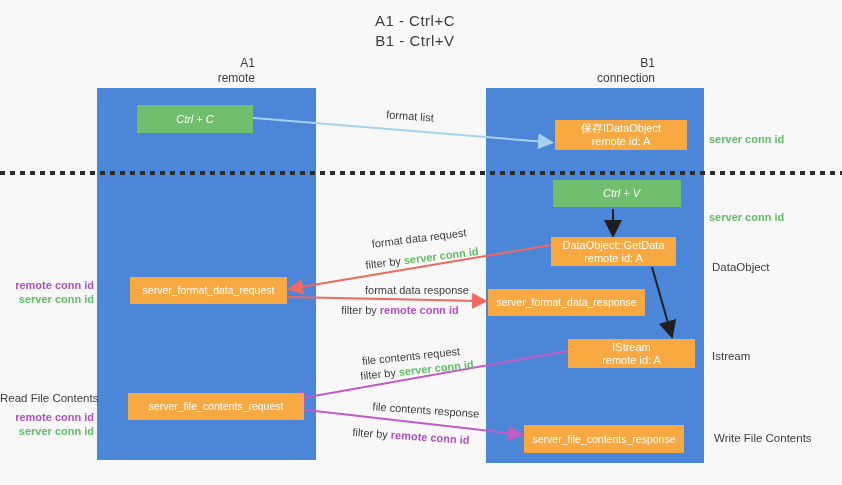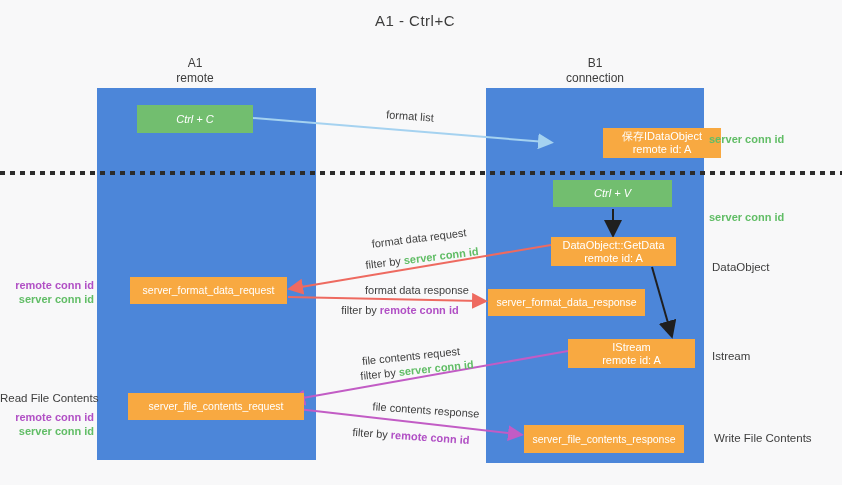--- a/index.html
+++ b/index.html
@@ -6,38 +6,38 @@
   body{font-family:"Liberation Sans","DejaVu Sans",sans-serif;background:#f8f8f9;}
   #canvas{position:relative;width:842px;height:485px;background:#f8f8f9;overflow:hidden;border-radius:21px;}
 
   .title{position:absolute;left:0;top:11px;width:830px;text-align:center;
          font-size:15px;line-height:20px;color:#3d3d3d;letter-spacing:.5px;}
 
   .lane{position:absolute;background:#4c86d9;}
   #lane-left{left:97px;top:88px;width:219px;height:372px;}
   #lane-right{left:486px;top:88px;width:218px;height:375px;}
 
-  .lane-header{position:absolute;text-align:center;font-size:12px;line-height:15px;color:#3d3d3d;}
+  .lane-header{position:absolute;text-align:right;font-size:12px;line-height:15px;color:#3d3d3d;}
   #hdr-left{left:135px;top:56px;width:120px;}
   #hdr-right{left:535px;top:56px;width:120px;}
 
   .divider{position:absolute;left:0;top:171px;width:842px;height:4px;z-index:3;
            background:repeating-linear-gradient(90deg,#2b2b2b 0 5px,transparent 5px 10px);}
 
   svg.arrows{position:absolute;left:0;top:0;z-index:4;pointer-events:none;}
 
   .box{position:absolute;z-index:5;display:flex;flex-direction:column;justify-content:center;
        align-items:center;color:#fff;font-size:11px;line-height:13px;text-align:center;white-space:nowrap;}
   .box.green{background:#72be6f;font-style:italic;}
   .box.orange{background:#f8a941;}
   .box.small{font-size:10.5px;}
 
   #box-ctrl-c{left:137px;top:105px;width:116px;height:28px;}
-  #box-save{left:555px;top:128px;width:118px;height:30px;margin-left:48px;}
-  #box-ctrl-v{left:553px;top:180px;width:119px;height:27px;}
+  #box-save{left:555px;top:120px;width:132px;height:30px;}
+  #box-ctrl-v{left:553px;top:180px;width:119px;height:27px;padding-left:9px;}
   #box-getdata{left:551px;top:237px;width:125px;height:29px;}
   #box-fmt-req{left:130px;top:277px;width:157px;height:27px;}
   #box-fmt-resp{left:488px;top:289px;width:157px;height:27px;}
   #box-istream{left:568px;top:339px;width:127px;height:29px;}
   #box-file-req{left:128px;top:393px;width:176px;height:27px;}
   #box-file-resp{left:524px;top:425px;width:160px;height:28px;}
 
   .edge-label{position:absolute;z-index:6;font-size:11px;color:#3f3f3f;text-align:center;white-space:nowrap;}
   .green-t{color:#61bd66;font-weight:bold;}
   .purple-t{color:#b150c5;font-weight:bold;}
@@ -66,20 +66,21 @@
   #ann-read{left:0px;top:391px;width:90px;font-weight:normal;color:#3d3d3d;font-size:11.5px;}
   #ann-pair-2{left:4px;top:410px;width:90px;}
 </style>
 </head>
 <body>
 
 <div id="canvas">
 
   <div class="title">
     <div>A1 - Ctrl+C</div>
+    <div>B1 - Ctrl+V</div>
   </div>
 
   <div class="lane-header" id="hdr-left">
     <div>A1</div>
     <div>remote</div>
   </div>
   <div class="lane-header" id="hdr-right">
     <div>B1</div>
     <div>connection</div>
   </div>

